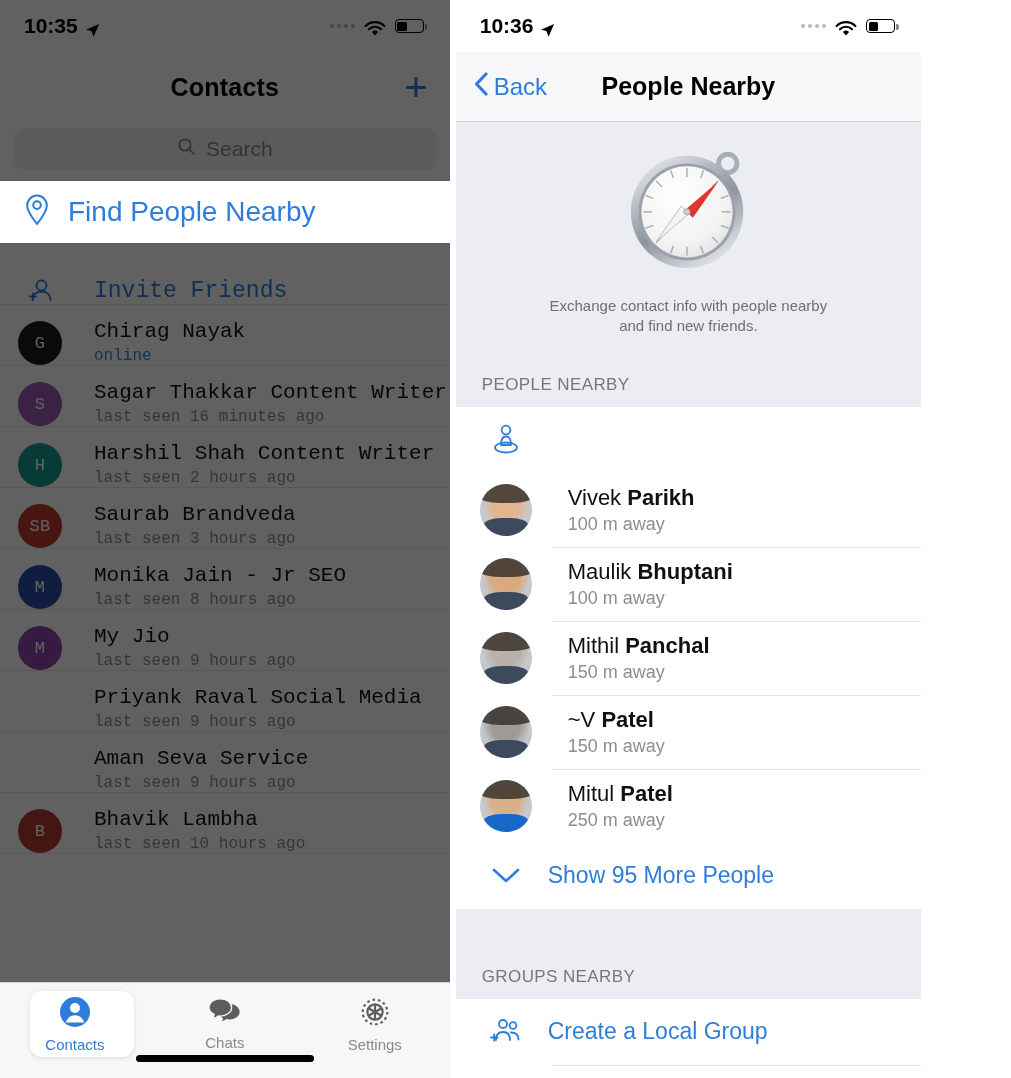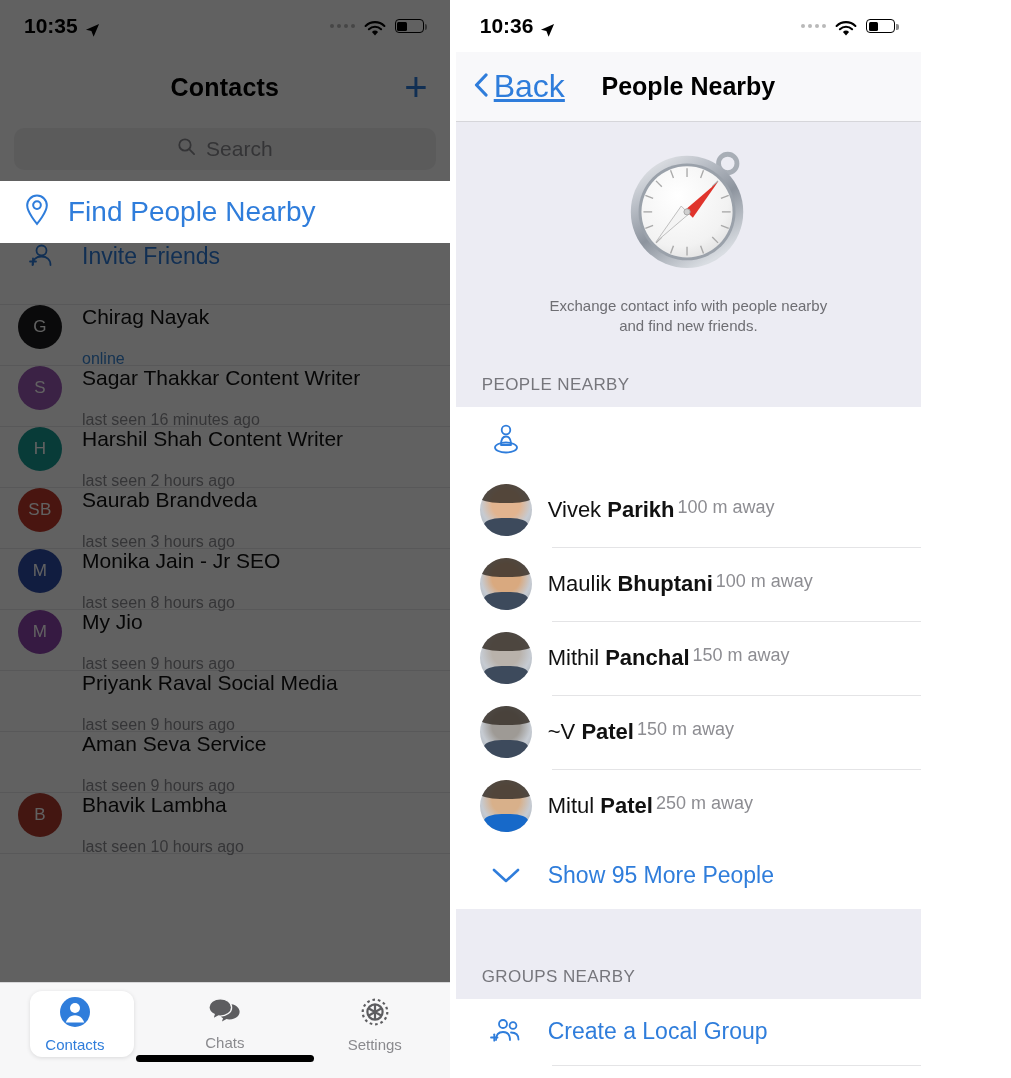--- a/index.html
+++ b/index.html
@@ -63,35 +63,35 @@
   .row-highlight .lbl { color:#2f7ddb; font-size: 28px; }
 
   .dimmable { position: relative; }
   .dim-overlay {
     position:absolute; left:0; right:0; background: rgba(0,0,0,0.62);
     pointer-events:none; z-index: 3;
   }
 
   .clist { background:#fff; }
   .crow {
-    height: 61px; display:flex; align-items:flex-start; gap: 20px;
-    padding-left: 18px; border-bottom: 1px solid #e7e7e9;
+    height: 61px; display:flex; align-items:flex-end; gap: 32px;
+    padding-left: 18px; border-bottom: 1px solid #e7e7e9; font-family: Liberation Mono, monospace;
   }
   .crow.invite { height: 62px; border-bottom: 1px solid #e7e7e9;}
   .crow.invite .lbl { color:#2f7ddb; font-size: 23px; }
   .avatar {
     width: 44px; height: 44px; border-radius: 50%;
     display:flex; align-items:center; justify-content:center;
     color:#fff; font-size: 17px; font-weight: 500; flex: none;
     letter-spacing: .3px;
   }
   .avatar.empty { background: transparent; }
   .ctext { display:flex; flex-direction:column; gap:2px; min-width:0; }
   .cname { font-size: 21px; color:#111; line-height: 1.15; white-space:nowrap; }
-  .csub  { font-size: 16px; color:#8d8d92; line-height: 1.15; margin-top: 19px; }
+  .csub  { font-size: 16px; color:#8d8d92; line-height: 1.15; }
   .csub.online { color:#3a86d4; }
   .icon-slot { width:44px; display:flex; align-items:center; justify-content:center; flex:none; }
 
   .tabbar {
     position:absolute; bottom:0; left:0; right:0; height: 96px;
     background:#f7f7f8; border-top:1px solid #d7d7d9;
     display:flex; align-items:flex-start; padding-top: 6px; z-index: 5;
   }
   .tab { flex:1; display:flex; flex-direction:column; align-items:center; gap:3px; padding-top: 6px;}
   .tab .tlabel { font-size: 15px; color:#8a8a8e; }
@@ -107,21 +107,21 @@
     width:178px; height:7px; border-radius:4px; background:#000;
   }
 
   
   .nav-right {
     height: 70px; display:flex; align-items:center; position:relative;
     background:#f8f8fa; border-bottom:1px solid #d6d6da;
   }
   .back {
     display:flex; align-items:center; gap: 6px; padding-left: 18px;
-    color:#2f7ddb; font-size: 32px; text-decoration: underline;
+    color:#2f7ddb; font-size: 24px;
   }
   .nav-right .rtitle {
     position:absolute; left:50%; transform:translateX(-50%);
     font-size:25px; font-weight:bold; color:#000;
   }
   .hero {
     background:#ececf3; padding: 22px 0 24px; text-align:center;
   }
   .hero .sub {
     margin-top: 20px; font-size: 15px; color:#6e6e73; line-height: 1.35;
@@ -138,21 +138,21 @@
   }
   .lrow + .lrow::before {
     content:""; position:absolute; top:0; left: 96px; right:0; height:1px; background:#e4e4e6;
   }
   .lrow.action { height: 66px; }
   .lrow.action .alabel { color:#2f7ddb; font-size: 23px; }
   .pavatar {
     width: 52px; height: 52px; border-radius:50%; flex:none;
     overflow:hidden; position:relative; background:#c9ccd2;
   }
-  .ptext { display:flex; flex-direction:row; gap: 3px; }
+  .ptext { display:flex; flex-direction:column; gap: 3px; margin-left: 20px; }
   .pname { font-size: 22px; color:#111; }
   .pname b { font-weight: bold; }
   .pdist { font-size: 18px; color:#8d8d92; }
   .ricon { width: 52px; display:flex; align-items:center; justify-content:center; flex:none; }
 </style>
 </head>
 <body>
 
 <div class="stage">
 

